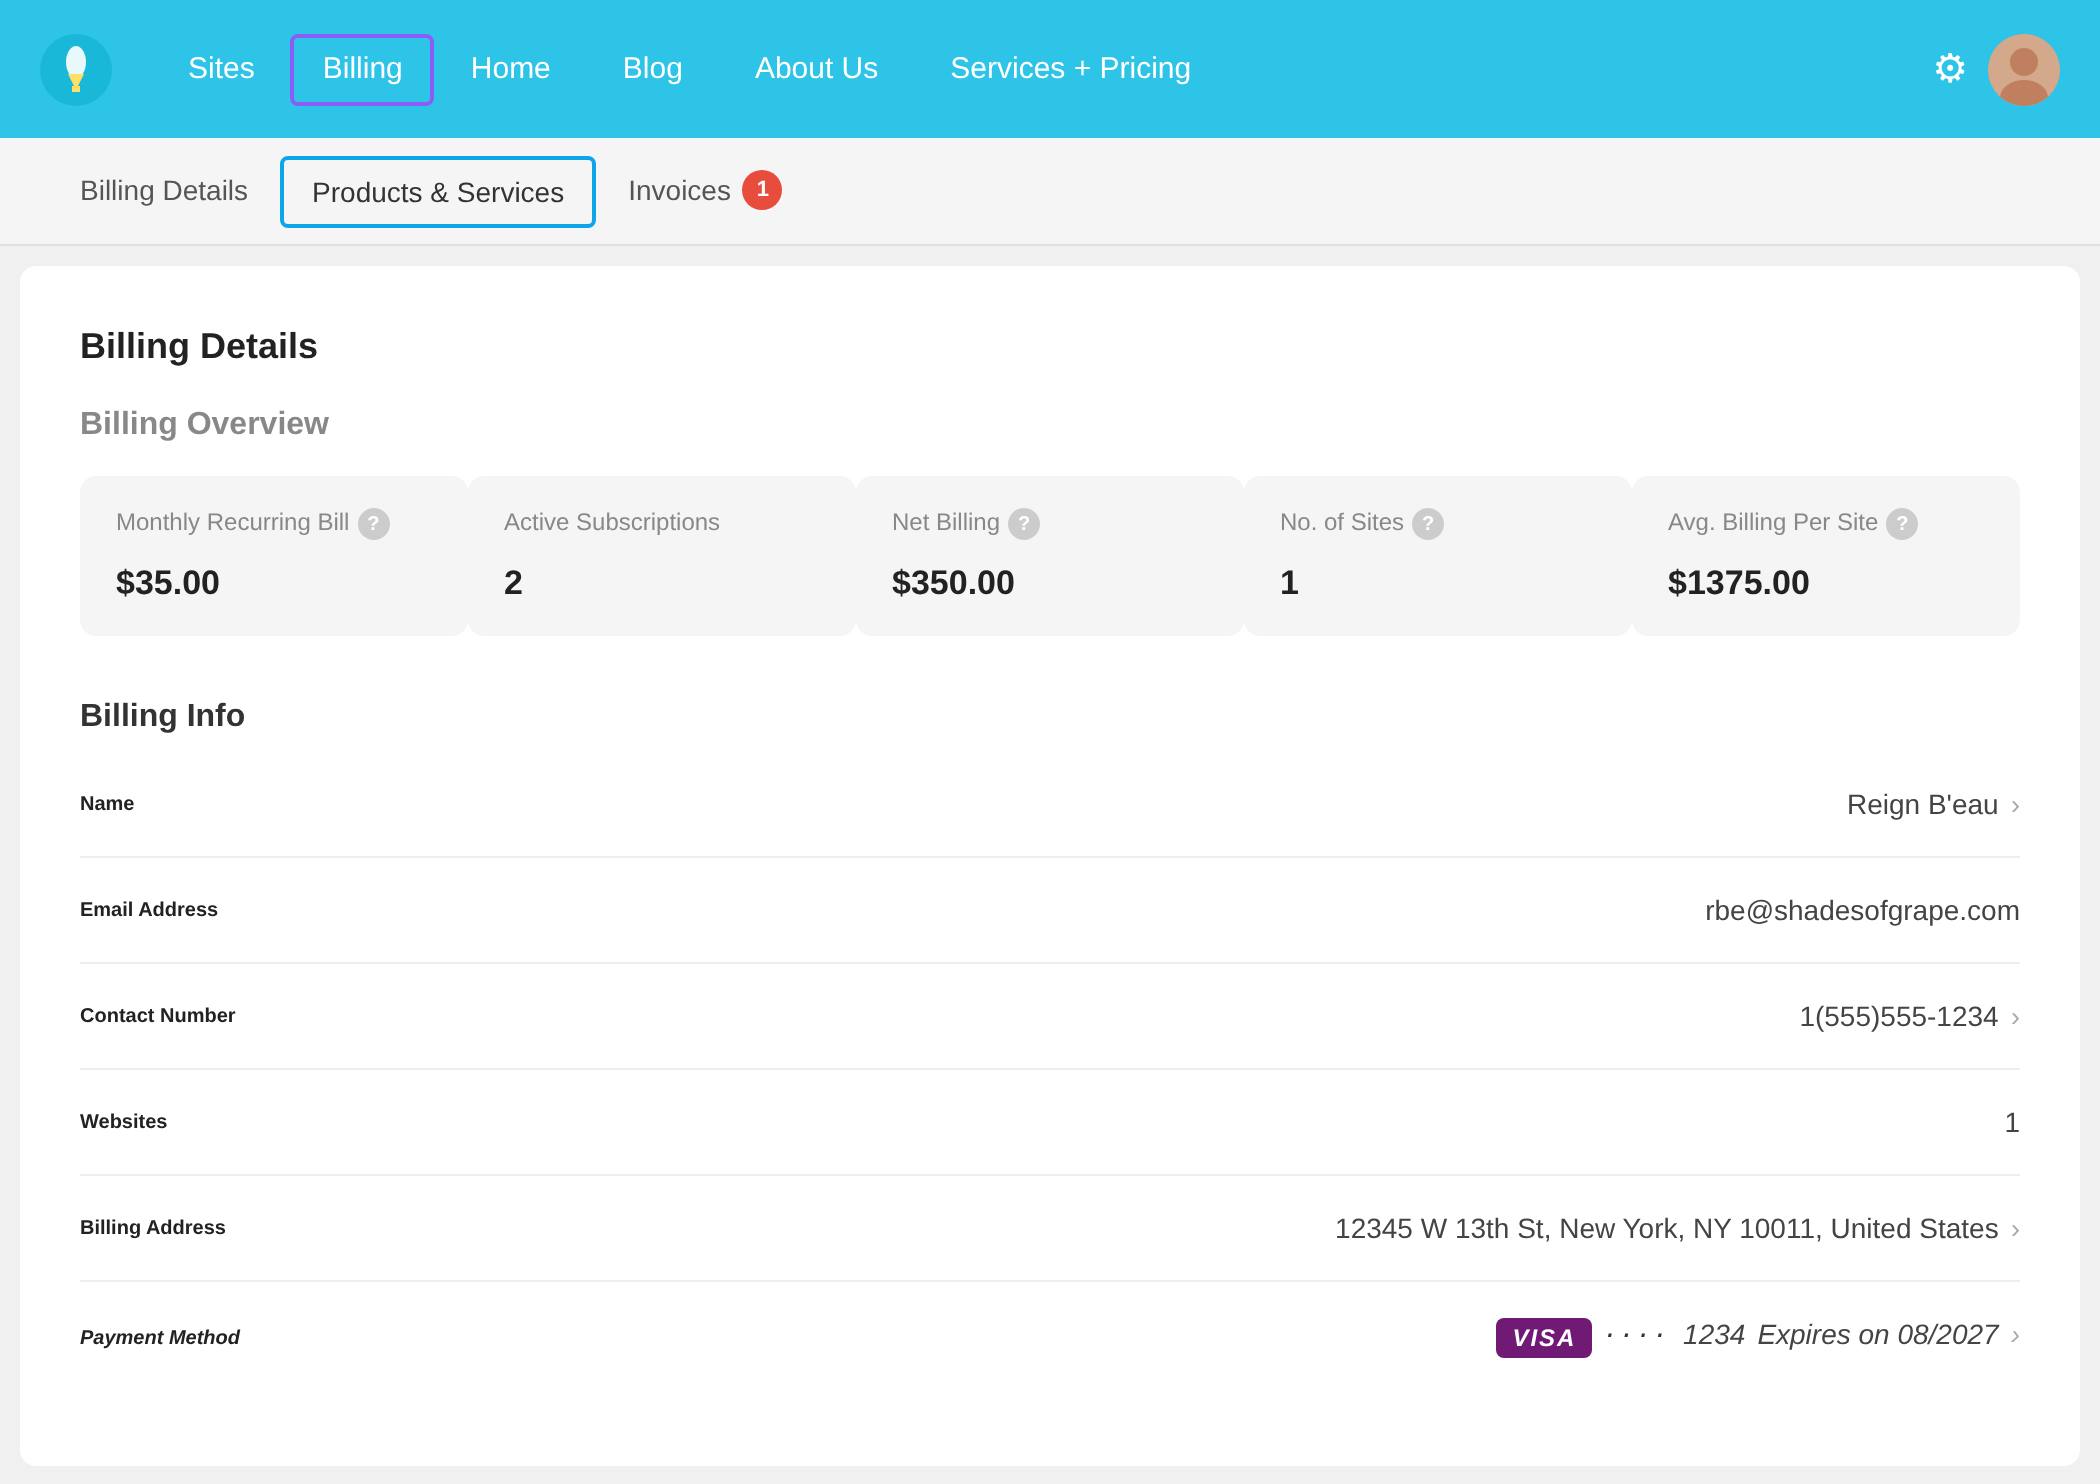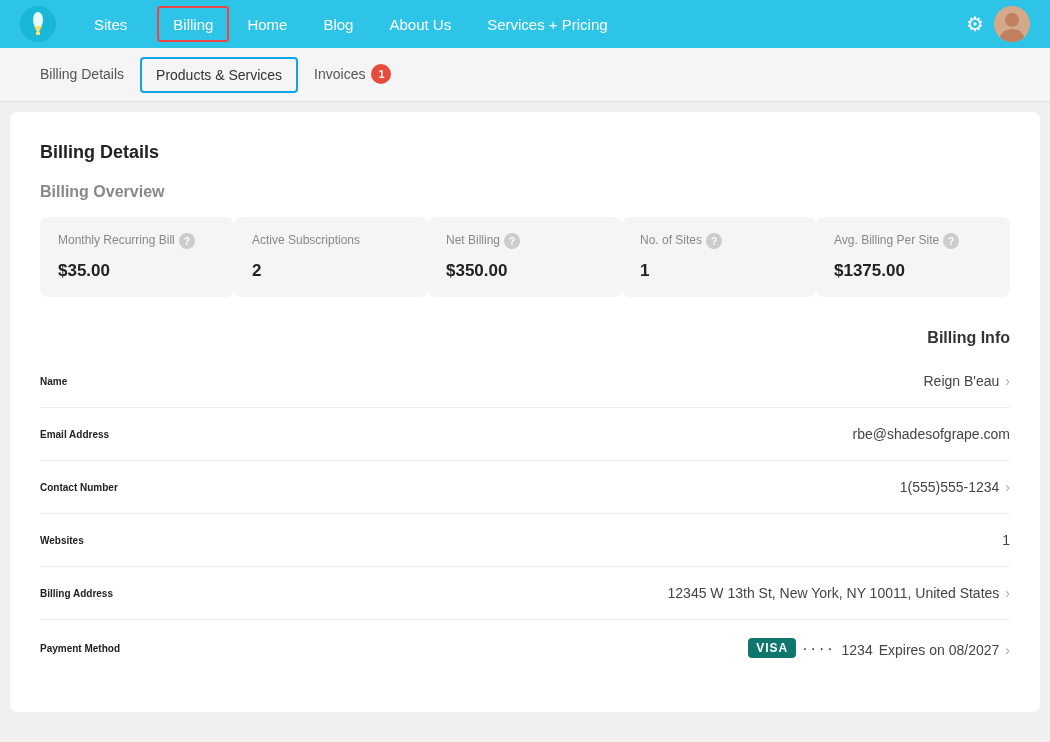--- a/index.html
+++ b/index.html
@@ -3,21 +3,21 @@
   <meta charset="utf-8">
   <style>
     * { box-sizing: border-box; margin: 0; padding: 0; }
     body { font-family: -apple-system, BlinkMacSystemFont, 'Segoe UI', sans-serif; background: #f0f0f0; color: #333; }
 
     
     .top-nav {
       background: #2ec4e8;
       display: flex;
       align-items: center;
-      height: 48px;
+      height: 69px;
       padding: 0 20px;
     }
     .nav-logo {
       width: 36px;
       height: 36px;
       margin-right: 20px;
     }
     .nav-links {
       display: flex;
       flex: 1;
@@ -29,25 +29,24 @@
       text-decoration: none;
       font-size: 15px;
       padding: 0 18px;
       height: 54px;
       display: flex;
       align-items: center;
       cursor: pointer;
       font-weight: 500;
     }
     .nav-link.active {
-      border: 2px solid #ef4444;
+      border: 2px solid #8b5cf6;
       border-radius: 4px;
       height: 36px;
       padding: 0 14px;
-      margin-left: 12px;
     }
     .nav-link.plugins { color: #b0e8f5; }
     .nav-right {
       display: flex;
       align-items: center;
       gap: 10px;
     }
     .gear-icon {
       font-size: 20px;
       color: #fff;
@@ -171,48 +170,47 @@
       flex-shrink: 0;
       cursor: pointer;
     }
 
     
     .billing-info-title {
       font-size: 16px;
       font-weight: 700;
       color: #333;
       margin-bottom: 8px;
-      text-align: right;
     }
     .info-row {
       display: flex;
       align-items: center;
       justify-content: space-between;
       padding: 18px 0;
       border-bottom: 1px solid #eee;
     }
-    .info-row:last-child { border-bottom: none; }
+    .info-row:last-child { border-bottom: none; font-style: italic; }
     .info-label {
       font-size: 10px;
       font-weight: 700;
       color: #222;
     }
     .info-value {
       font-size: 14px;
       color: #444;
       display: flex;
-      align-items: flex-end;
+      align-items: flex-start;
       gap: 6px;
     }
     .info-value .chevron {
       color: #aaa;
       font-size: 14px;
     }
     .visa-badge {
-      background: #0f766e;
+      background: #701a75;
       color: #fff;
       font-size: 12px;
       font-weight: 700;
       padding: 3px 8px;
       border-radius: 4px;
       letter-spacing: 1px;
     }
     .dots {
       color: #333;
       letter-spacing: 3px;

